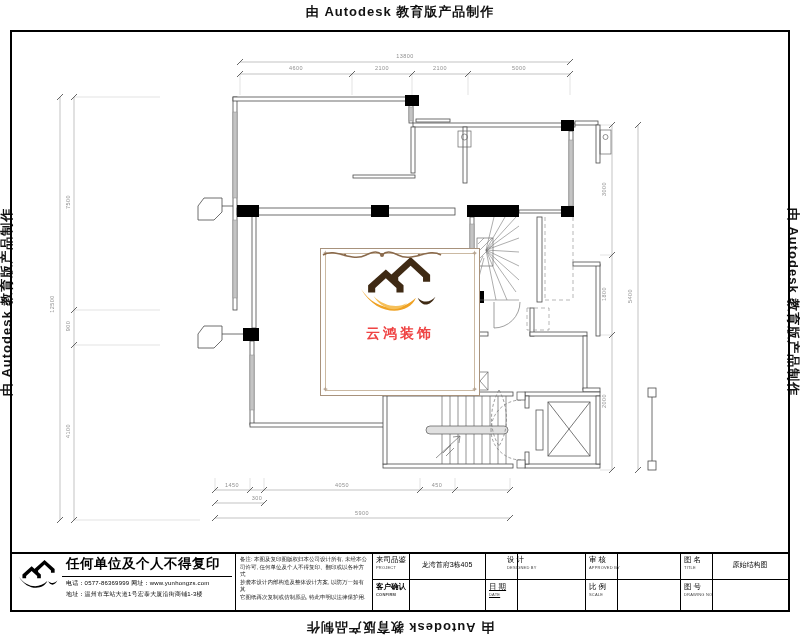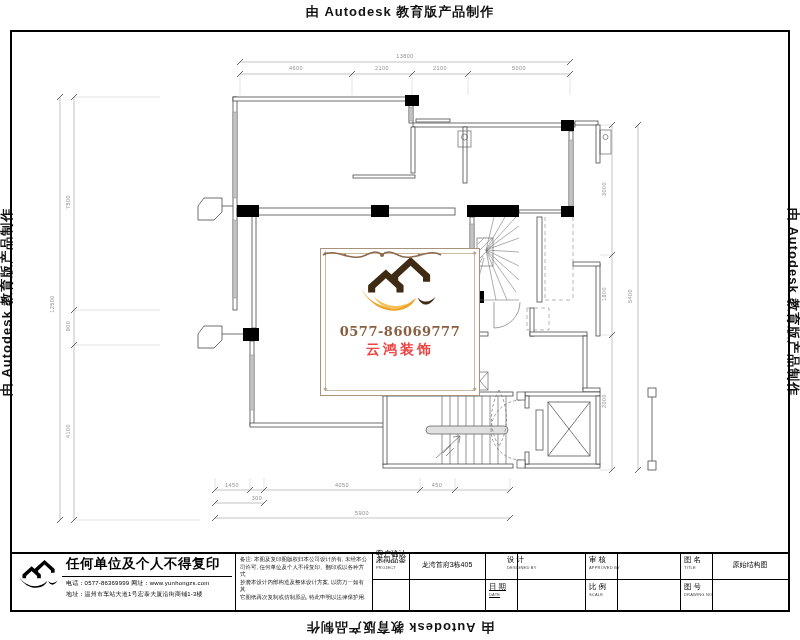--- a/index.html
+++ b/index.html
@@ -298,21 +298,20 @@
       <path d="M6,36 C22,60 50,64 68,46 C60,66 24,68 6,36 Z" fill="#efa224"></path>
       <path d="M20,44 C32,56 48,58 58,52 C48,64 30,60 20,44 Z" fill="#f6c05a"></path>
       <path d="M70,46 C76,52 84,52 90,45 C84,57 74,56 70,46 Z" fill="#3f2a14"></path>
     </svg>
     <svg width="122" height="12" viewBox="0 0 122 12">
       <path d="M2,6 C15,-2 30,14 45,6 C53,2 57,2 61,6 C65,2 69,2 77,6 C92,14 107,-2 120,6" stroke="#8a6a4c" stroke-width="1.6" fill="none"></path>
       <circle cx="61" cy="6" r="2" fill="#8a6a4c"></circle>
       <circle cx="24" cy="6" r="1.2" fill="#8a6a4c"></circle>
         <circle cx="98" cy="6" r="1.2" fill="#8a6a4c"></circle>
     </svg>
-    <div class="phone">0577-86069777</div>
     <div class="brand">云鸿装饰</div>
   </div>
 
   <div class="tb-hline" style="left:10px;top:552px;width:778px;height:1.5px;"></div>
   <div class="tb-vline" style="left:235px;top:552px;width:1px;height:58px;"></div>
   <div class="tb-vline" style="left:372px;top:552px;width:1px;height:58px;"></div>
   <div class="tb-vline" style="left:409px;top:552px;width:1px;height:58px;"></div>
   <div class="tb-vline" style="left:485px;top:552px;width:1px;height:58px;"></div>
   <div class="tb-vline" style="left:517px;top:552px;width:1px;height:58px;"></div>
   <div class="tb-vline" style="left:585px;top:552px;width:1px;height:58px;"></div>
@@ -353,21 +352,21 @@
   </div>
   <div class="fld-label" style="left:589px;top:556px;">
     <span>审 核</span>
     <span class="en">APPROVED BY</span>
   </div>
   <div class="fld-label" style="left:684px;top:556px;">
     <span>图 名</span>
     <span class="en">TITLE</span>
   </div>
   <div class="fld-value" style="left:713px;top:560px;width:74px;">原始结构图</div>
-  <div class="fld-label" style="left:376px;top:550px;">
+  <div class="fld-label" style="left:376px;top:583px;font-weight:bold;">
     <span>客户确认</span>
     <span class="en">CONFIRM</span>
   </div>
   <div class="fld-label" style="left:489px;top:583px;text-decoration:underline;">
     <span>日 期</span>
     <span class="en">DATE</span>
   </div>
   <div class="fld-label" style="left:589px;top:583px;">
     <span>比 例</span>
     <span class="en">SCALE</span>

